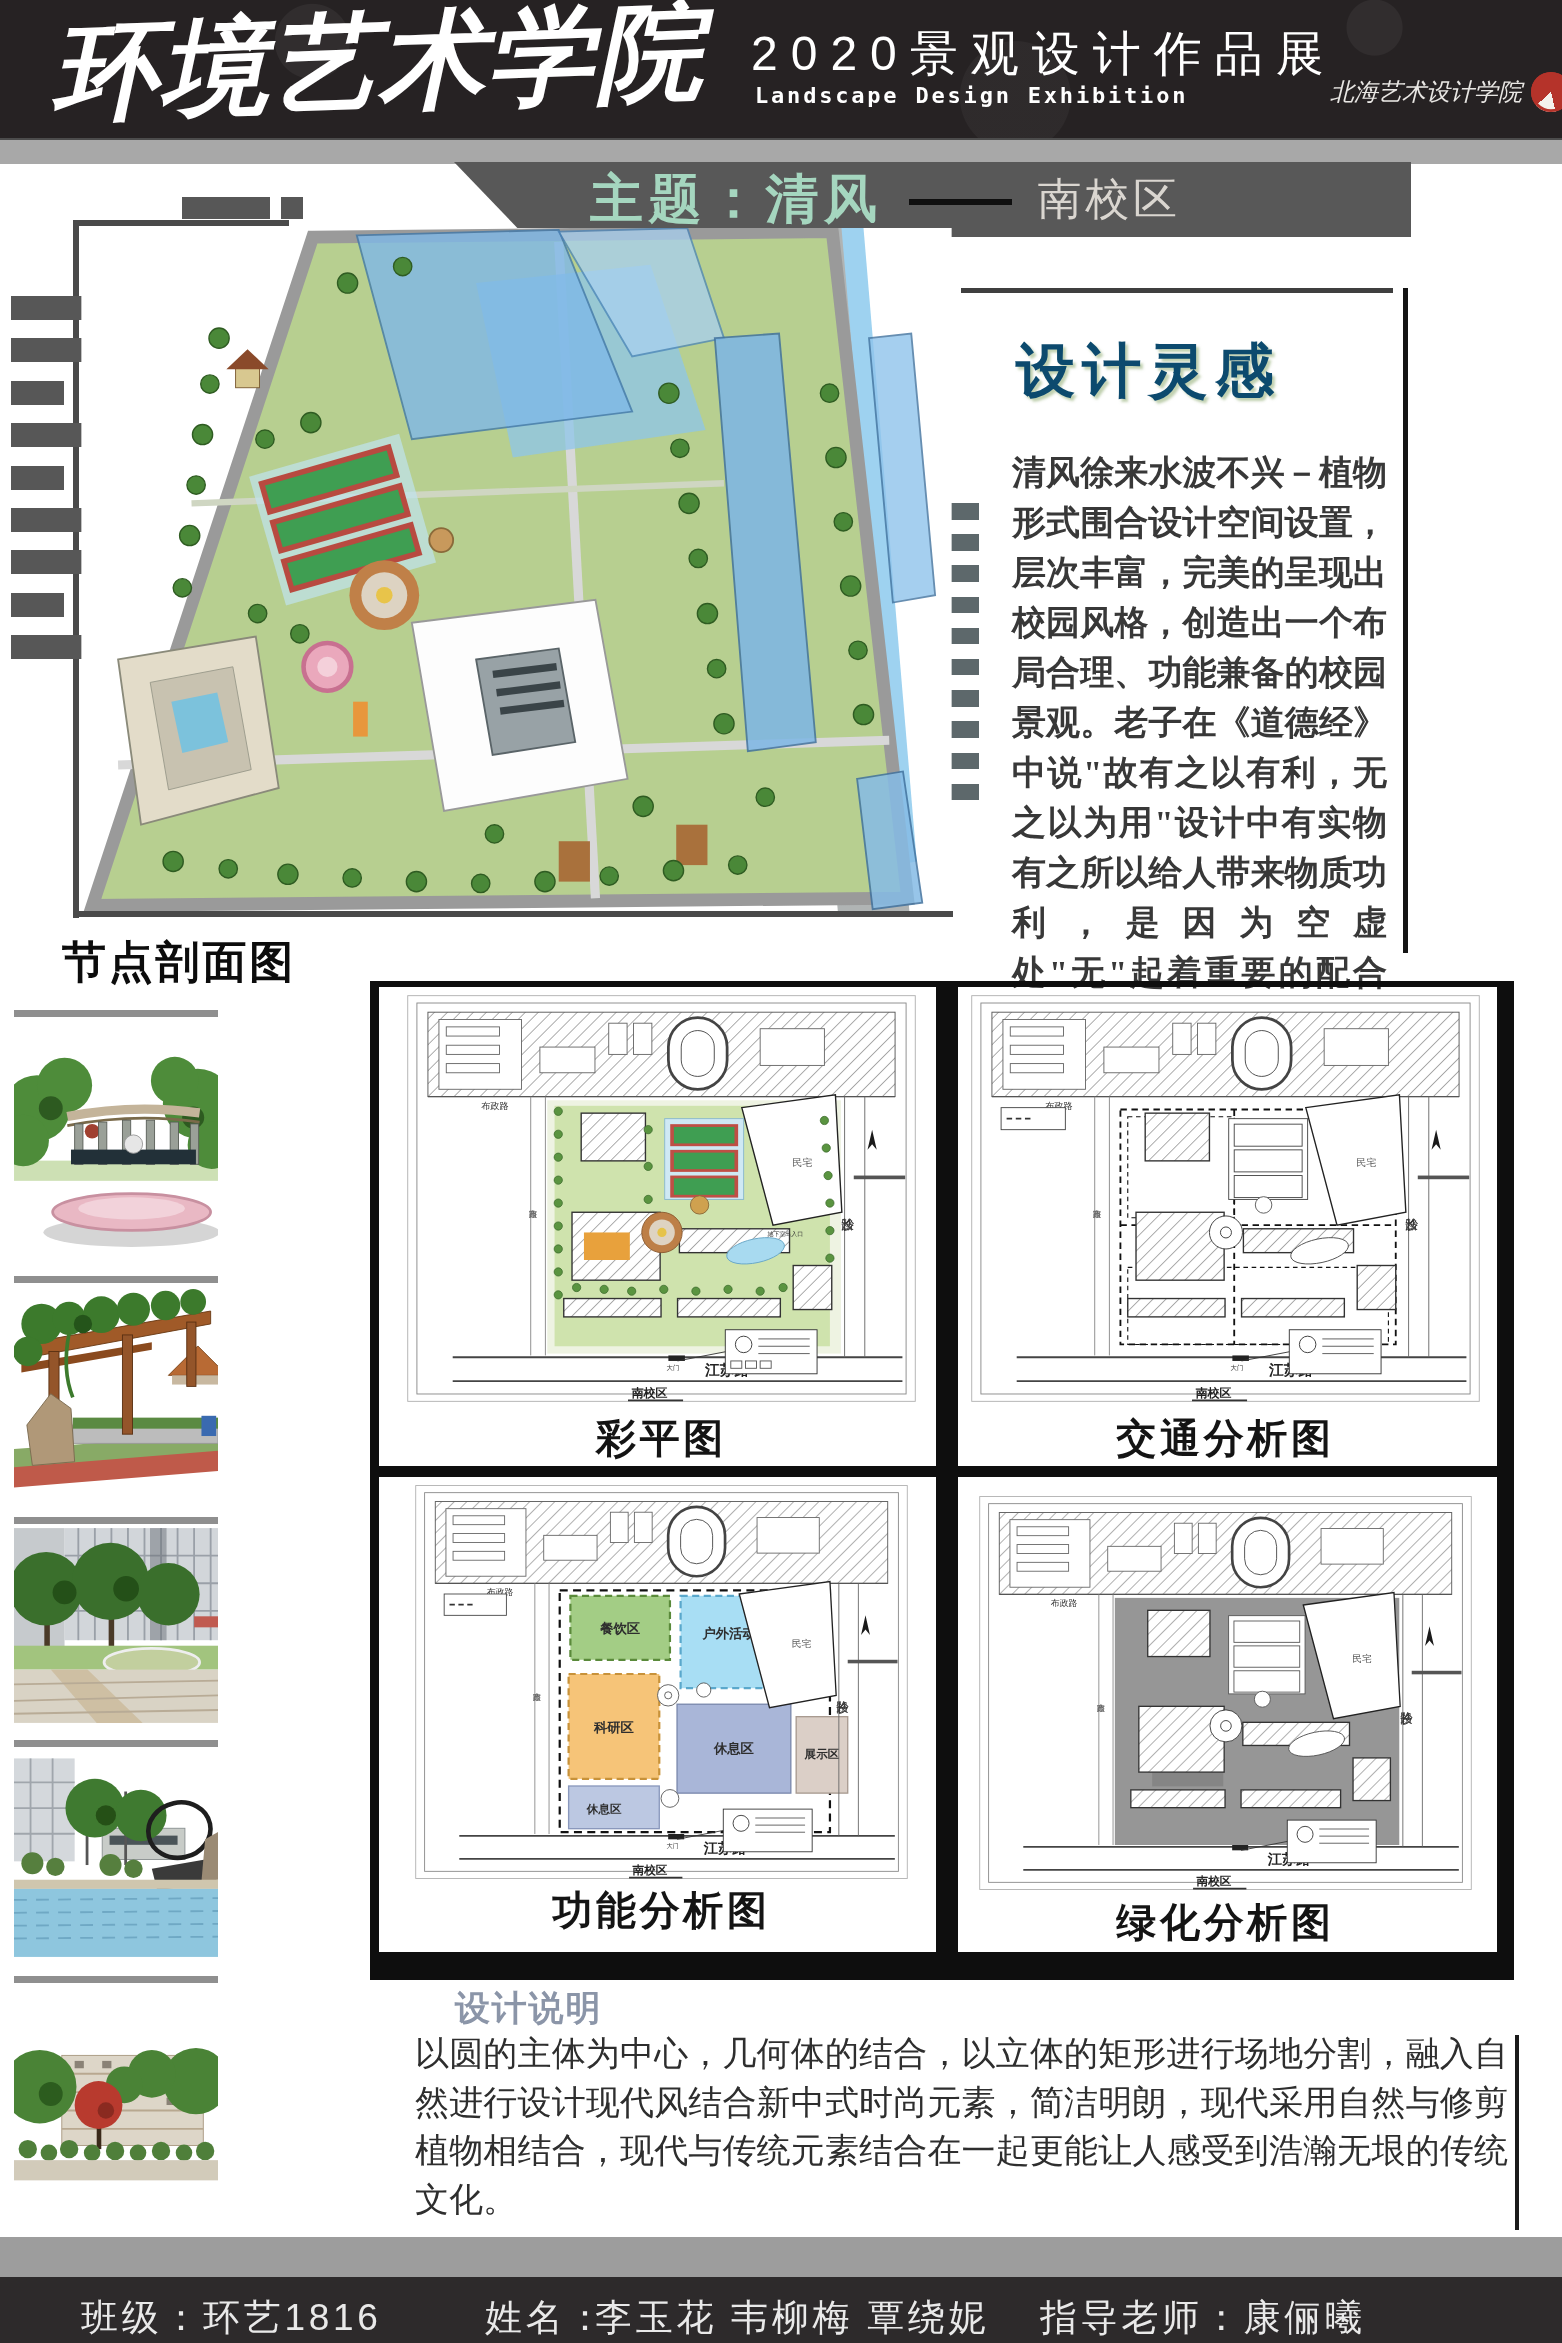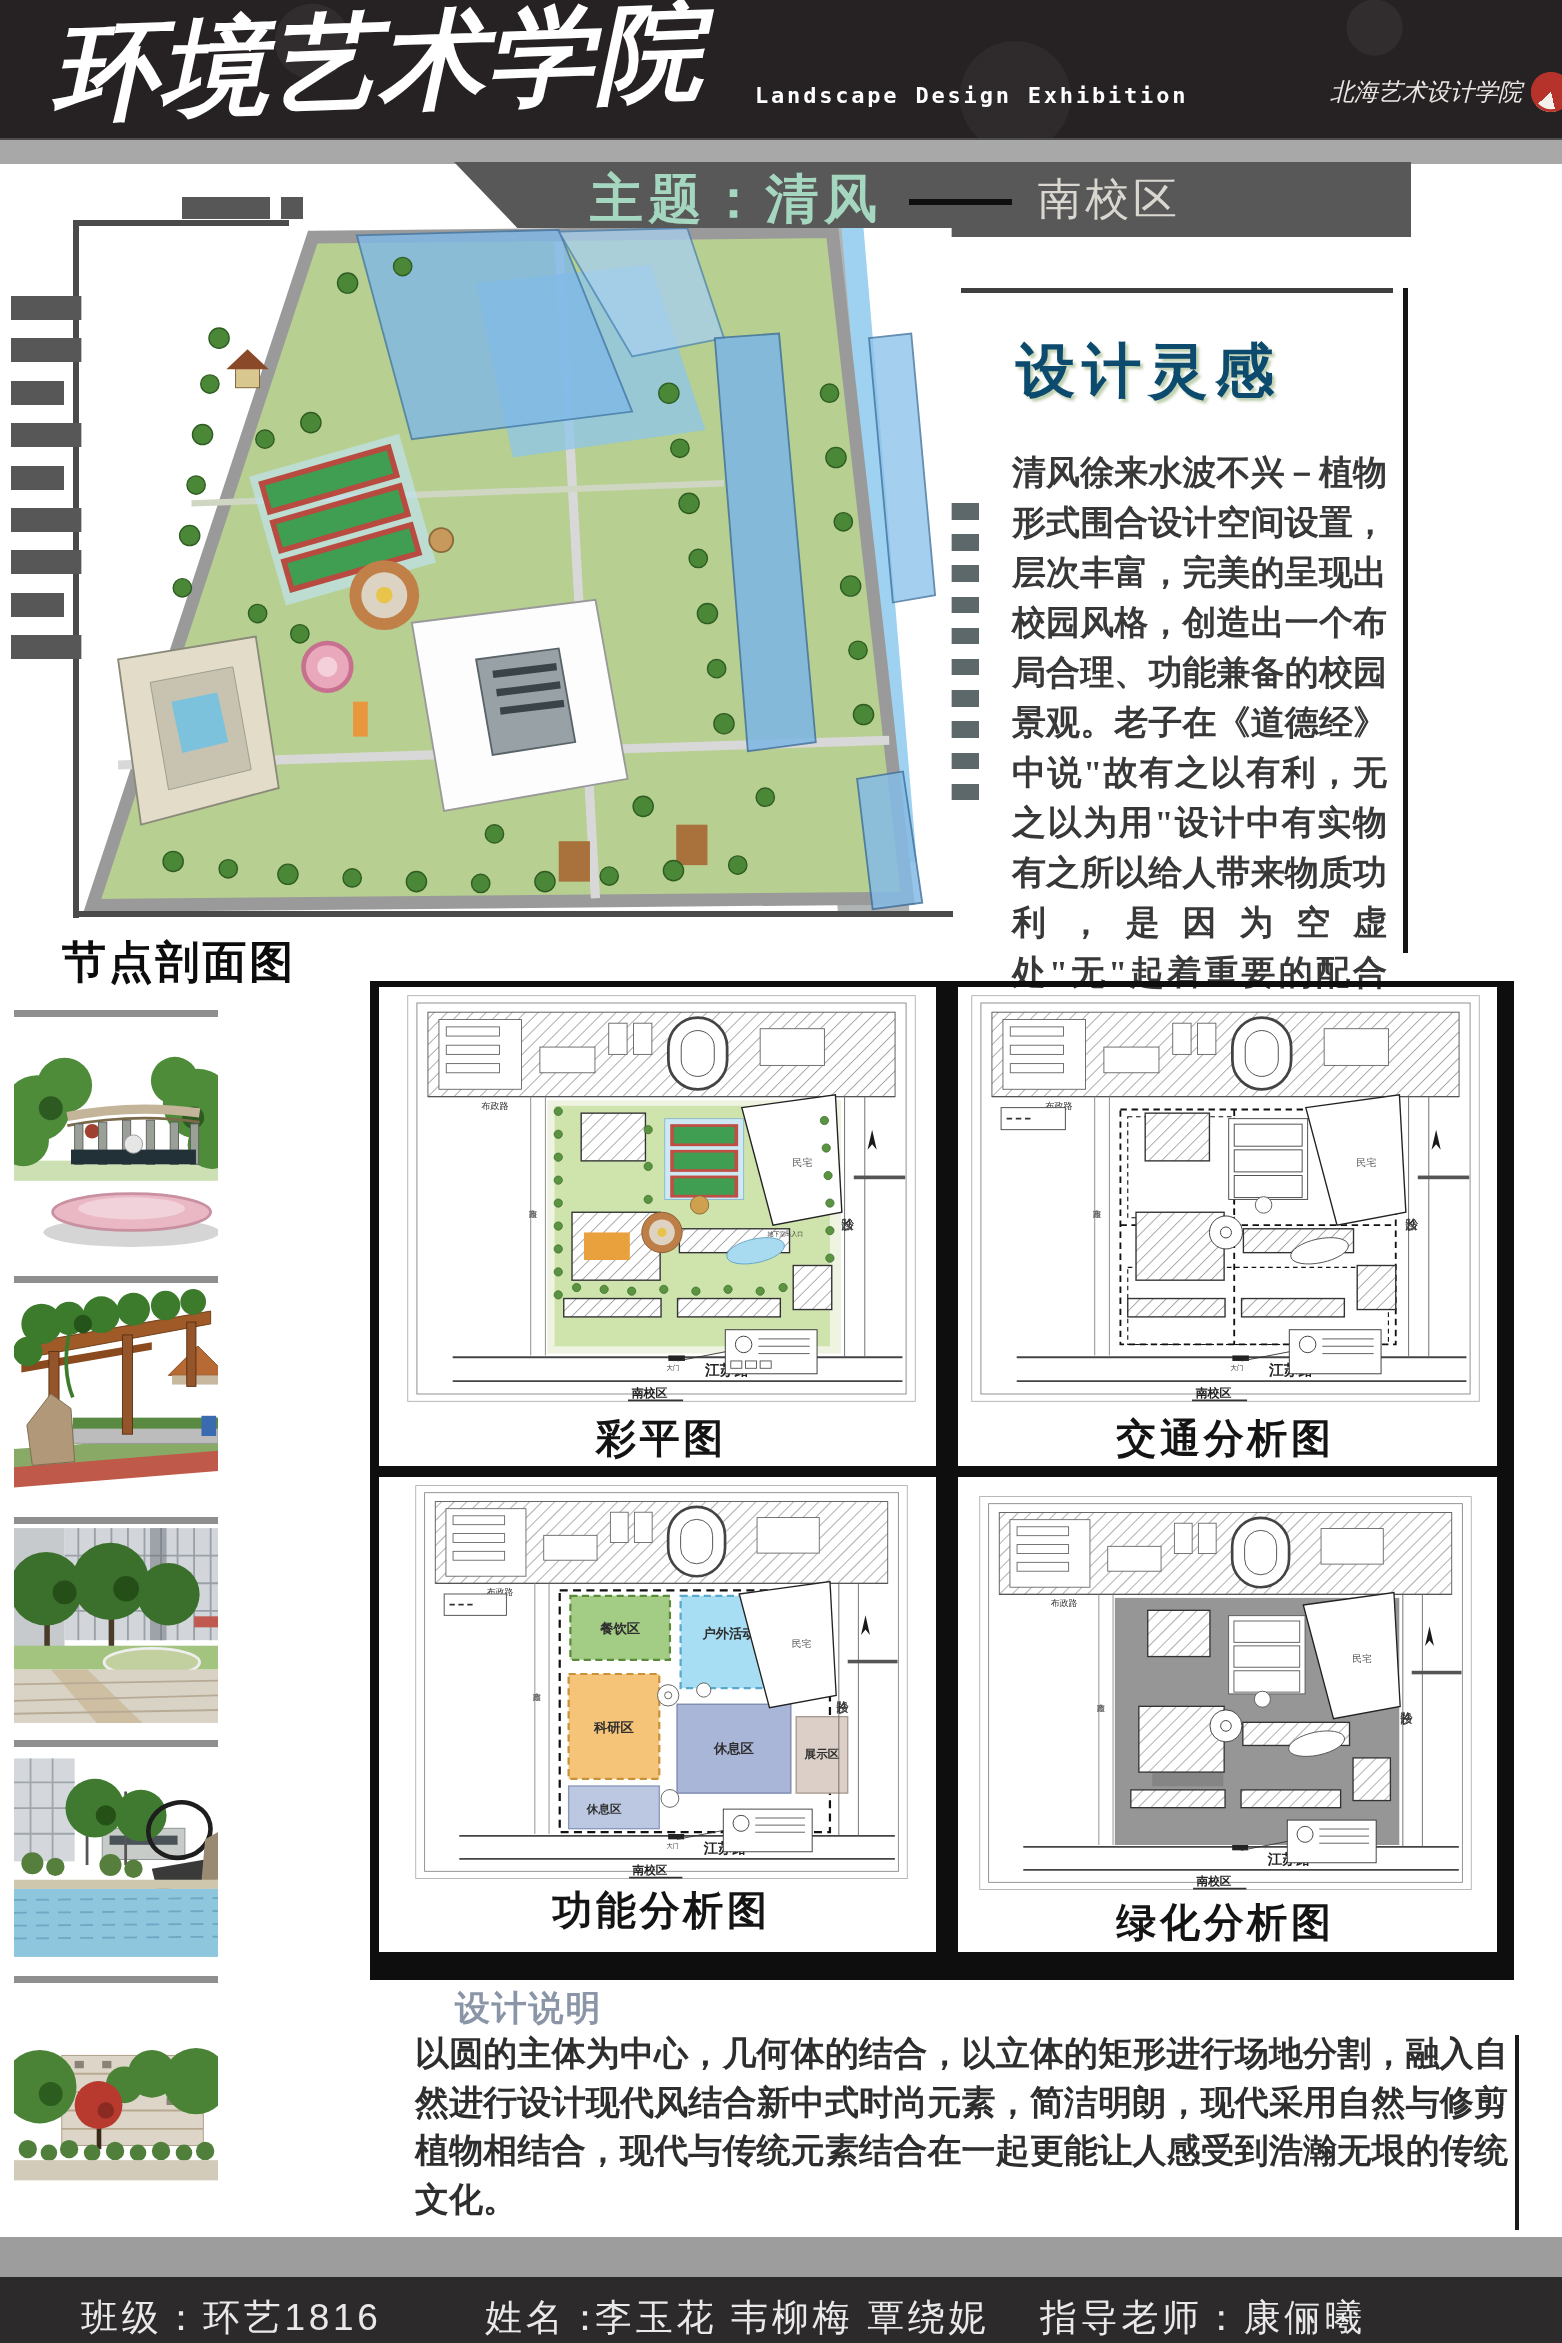--- a/index.html
+++ b/index.html
@@ -54,36 +54,37 @@
 
   .photo-sep{left:13.8px;width:204px;height:7.3px;background:#8f8f8f;}
   .photo{left:13.8px;width:204px;background:#fff;}
 
   
   .qb{background:#0e0e0e;}
   .plan-label{font-size:40px;font-weight:900;color:#141414;text-align:center;letter-spacing:3.7px;}
 
   .desc-title{left:415px;top:1985px;font-size:35px;font-weight:bold;color:#8b95a8;letter-spacing:1.8px;margin-left:40px;}
   .desc-body{left:415px;top:2029px;width:1093px;font-size:34px;line-height:1.43;color:#2e2e2e;
-    font-weight:700;text-align:justify;}
+    font-weight:400;text-align:justify;}
 
   .bottom-gray{left:0;top:2237px;width:1562px;height:40px;background:#9d9d9d;}
   .footer{left:0;top:2277px;width:1562px;height:66px;background:#2d2a2b;}
   .footer span{position:absolute;top:15.6px;color:#e9e9e9;font-size:37px;letter-spacing:3.7px;white-space:nowrap;}
 
   svg text{font-family:"Liberation Sans",sans-serif;}
   .vtext{writing-mode:vertical-rl;}
 </style>
 </head>
 <body>
 
 <div class="poster">
 
   <div class="abs header">
     <div class="abs school-title">环境艺术学院</div>
+    <div class="abs ex-cn">2020景观设计作品展</div>
     <div class="abs ex-en">Landscape Design Exhibition</div>
     <div class="abs logo">
       <span class="logo-text">北海艺术设计学院</span>
       <span class="logo-swirl"></span>
     </div>
   </div>
   <div class="abs gray-strip"></div>
 
   <div class="abs banner">
     <span class="banner-title">主题：清风</span>

